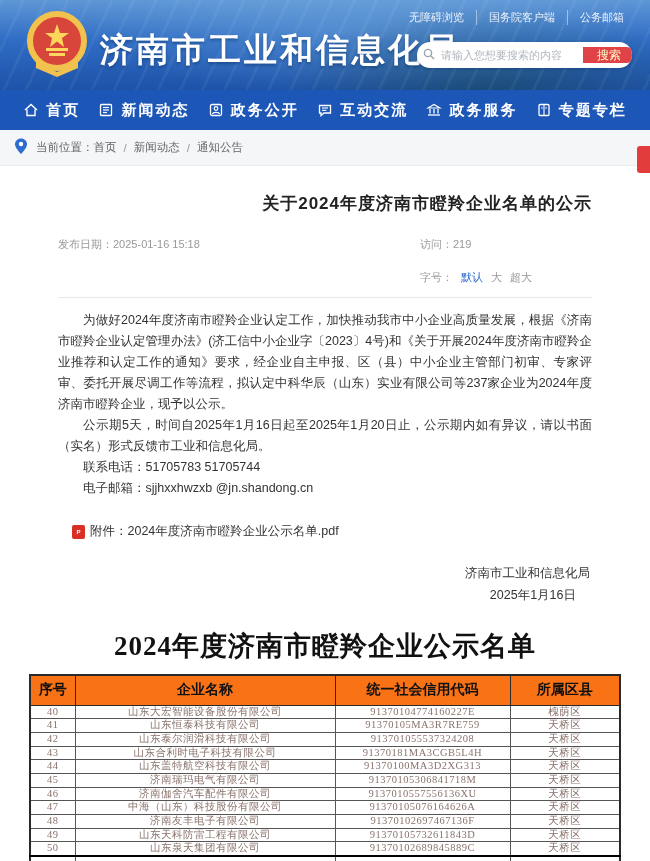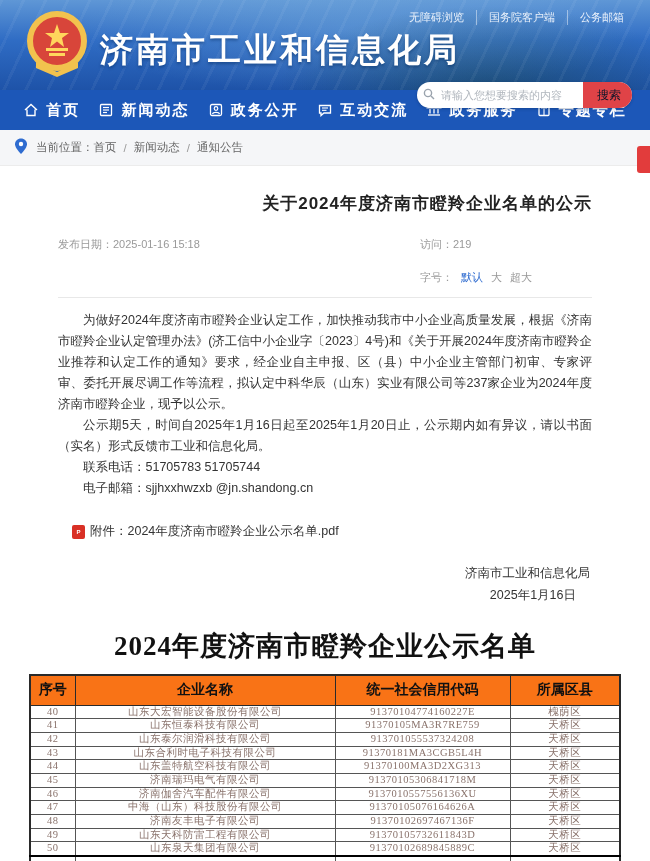--- a/index.html
+++ b/index.html
@@ -28,29 +28,28 @@
     position:absolute; top:10px; right:14px;
     font-size:11px; display:flex; align-items:flex-end;
   }
   .top-links a { color:#eaf1fb; text-decoration:none; padding:0 12px; cursor:pointer; }
   .top-links a + a { border-left:1px solid rgba(255,255,255,.45); }
   .searchbar {
     position:absolute; right:18px; top:42px;
     width:215px; height:26px; background:#fff; border-radius:13px;
     display:flex; align-items:center; overflow:hidden;
     box-shadow:0 1px 3px rgba(0,30,70,.3);
-    margin-top:40px;
   }
   .searchbar .mag { flex:0 0 24px; text-align:center; color:#9aa3ad; font-size:12px; }
   .searchbar input {
     flex:1; border:none; outline:none; font-size:11px; color:#333; background:transparent;
   }
   .searchbar input::placeholder { color:#b0b6bd; }
   .search-btn {
-    flex:0 0 52px; height:26px; background:#e04347; color:#0f172a; border:none;
+    flex:0 0 52px; height:16px; background:#e04347; color:#fef9c3; border:none;
     font-size:12px; cursor:pointer; border-radius:0 13px 13px 0;
   }
   
   .nav {
     height:40px; background:#1c57b8; display:flex; align-items:center;
     justify-content:space-around; padding:0 14px;
   }
   .nav-item {
     display:flex; align-items:center; gap:7px; color:#fff; font-size:15px;
     font-weight:bold; text-decoration:none; cursor:pointer; letter-spacing:2px;

